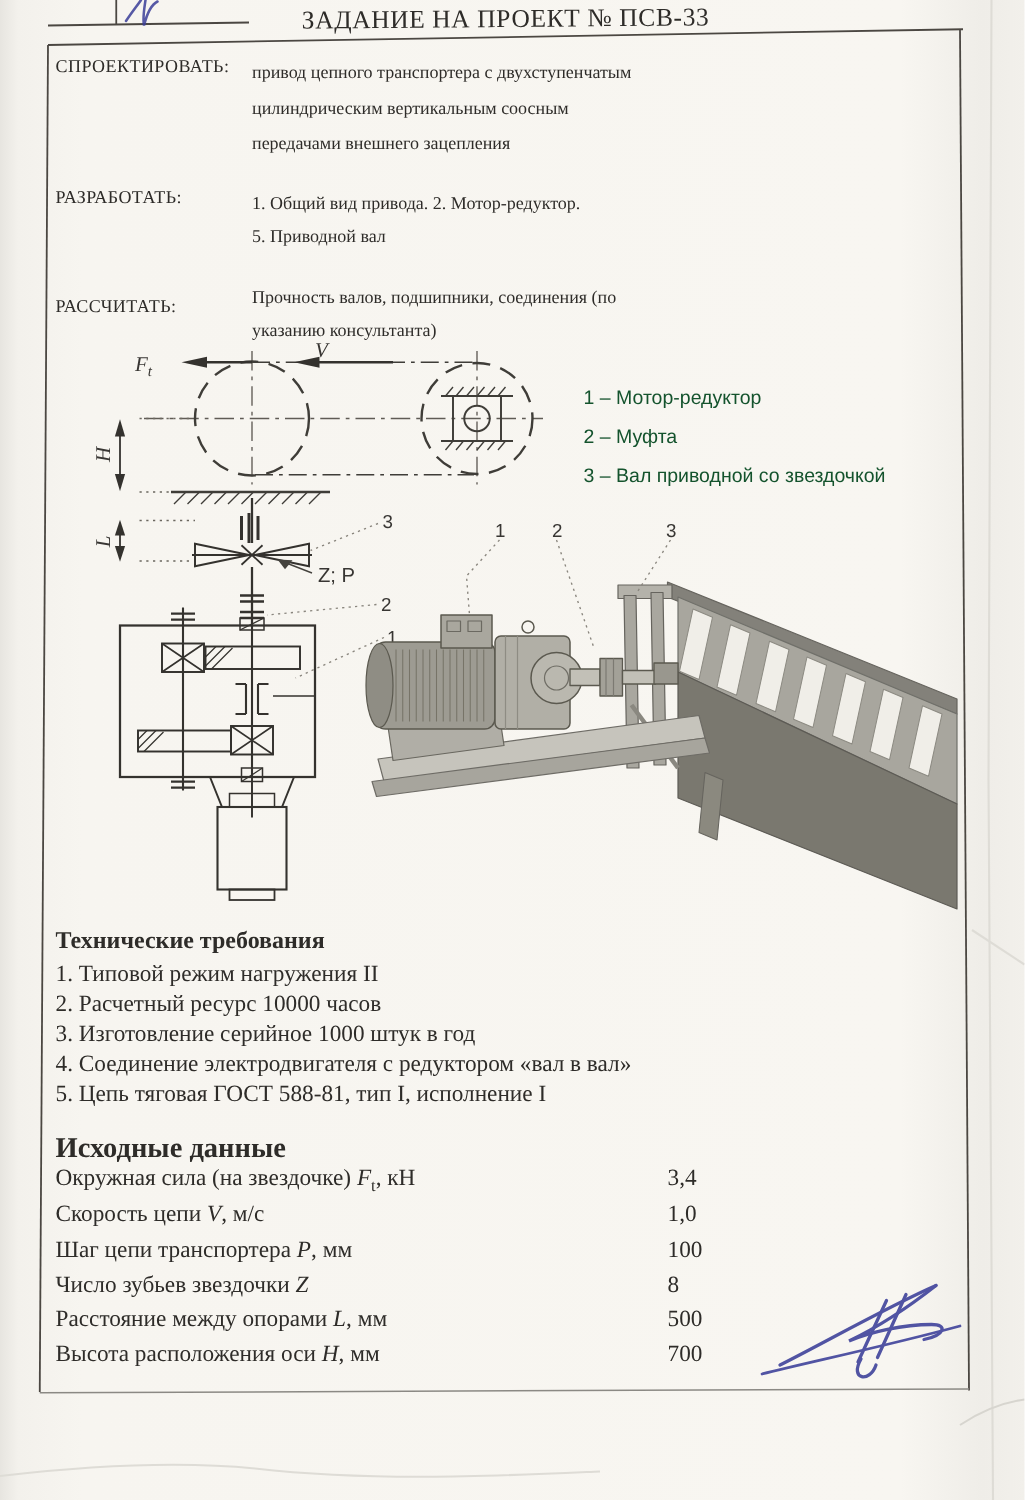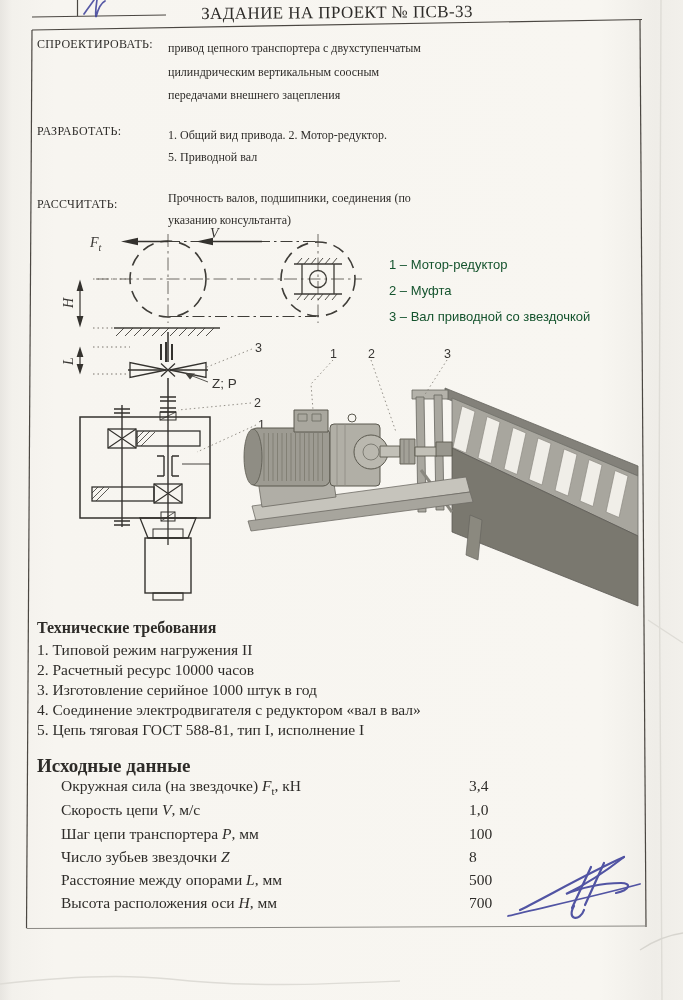--- a/index.html
+++ b/index.html
@@ -9,21 +9,21 @@
     font-family:"Liberation Serif",serif;color:#2e2c29;
   }
   .abs{position:absolute;}
   .title{left:32px;top:3px;width:610px;text-align:center;font-size:17px;letter-spacing:.4px;transform:rotate(-.45deg);}
   .sec-label{left:37px;font-size:12px;letter-spacing:.3px;}
   .sec-body{left:168px;width:460px;font-size:12px;}
   .lh1{line-height:23.5px;} .lh2{line-height:22px;}
   .tech-head{left:37px;top:619px;font-size:16px;font-weight:bold;}
   .tech-items{left:37px;top:640px;font-size:15.5px;line-height:20px;width:560px;}
   .init-head{left:37px;top:755px;font-size:19px;font-weight:bold;}
-  .row{left:37px;width:600px;font-size:15.5px;height:20px;margin-left:24px;}
+  .row{left:37px;width:600px;font-size:15.5px;height:20px;}
   .row .val{position:absolute;left:408px;top:0;}
   .sym{font-style:italic;}
   sub{font-size:11px;}
   .legend{left:377px;top:252px;font-family:"Liberation Sans",sans-serif;font-size:13px;line-height:26px;color:#14532d;margin-left:12px;}
   svg{position:absolute;left:0;top:0;}
   svg text{fill:#383633;}
   .sv-sans{font-family:"Liberation Sans",sans-serif;}
   .sv-ser{font-family:"Liberation Serif",serif;}
 </style>
 </head>

